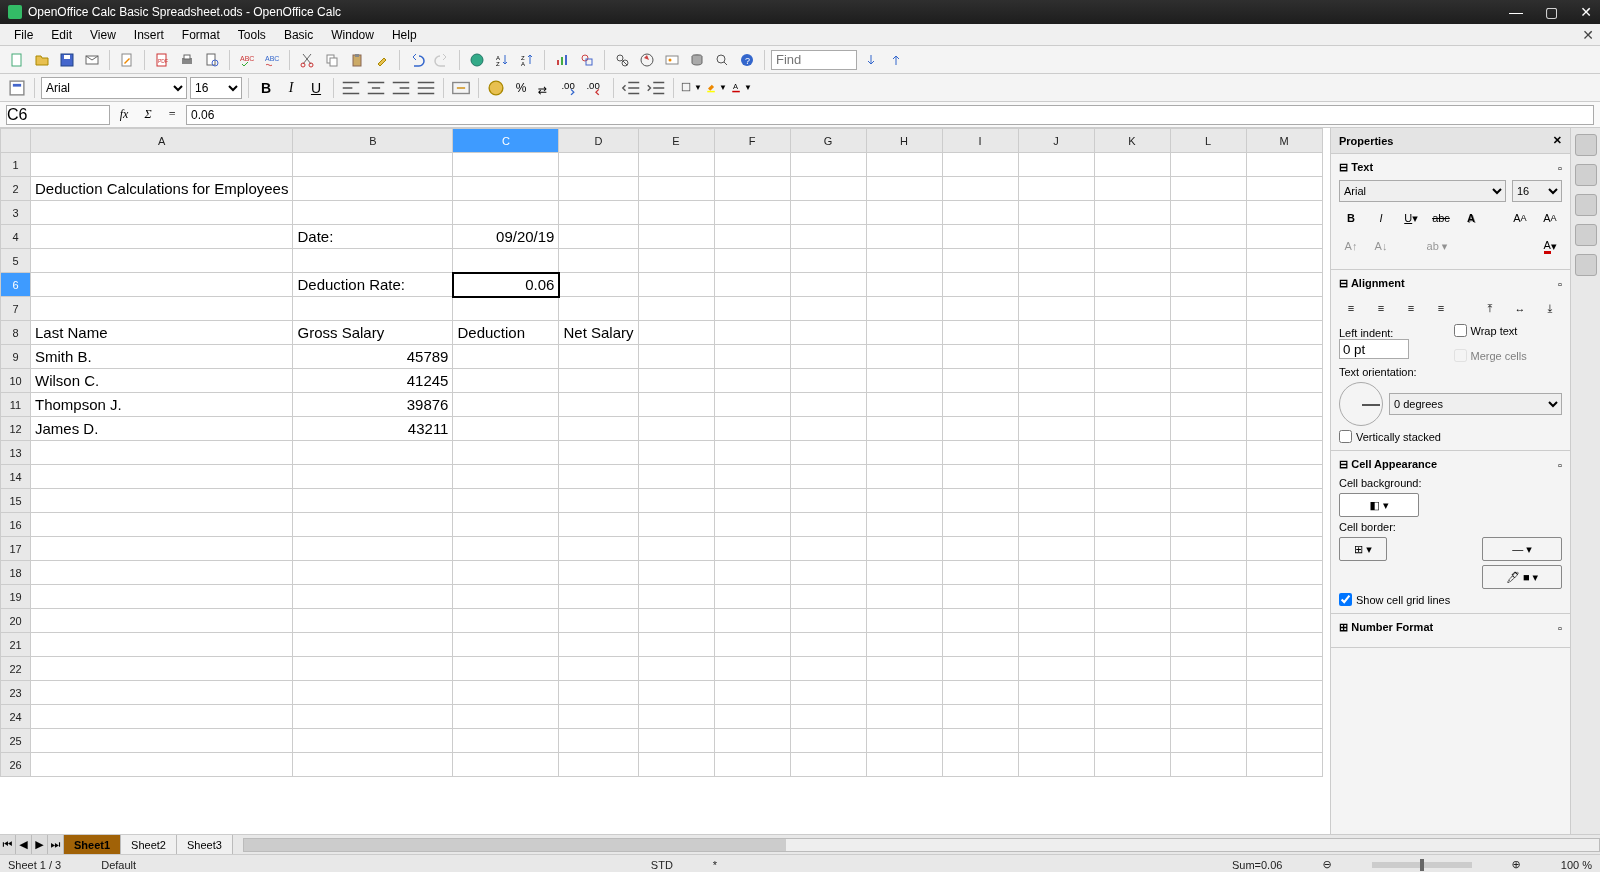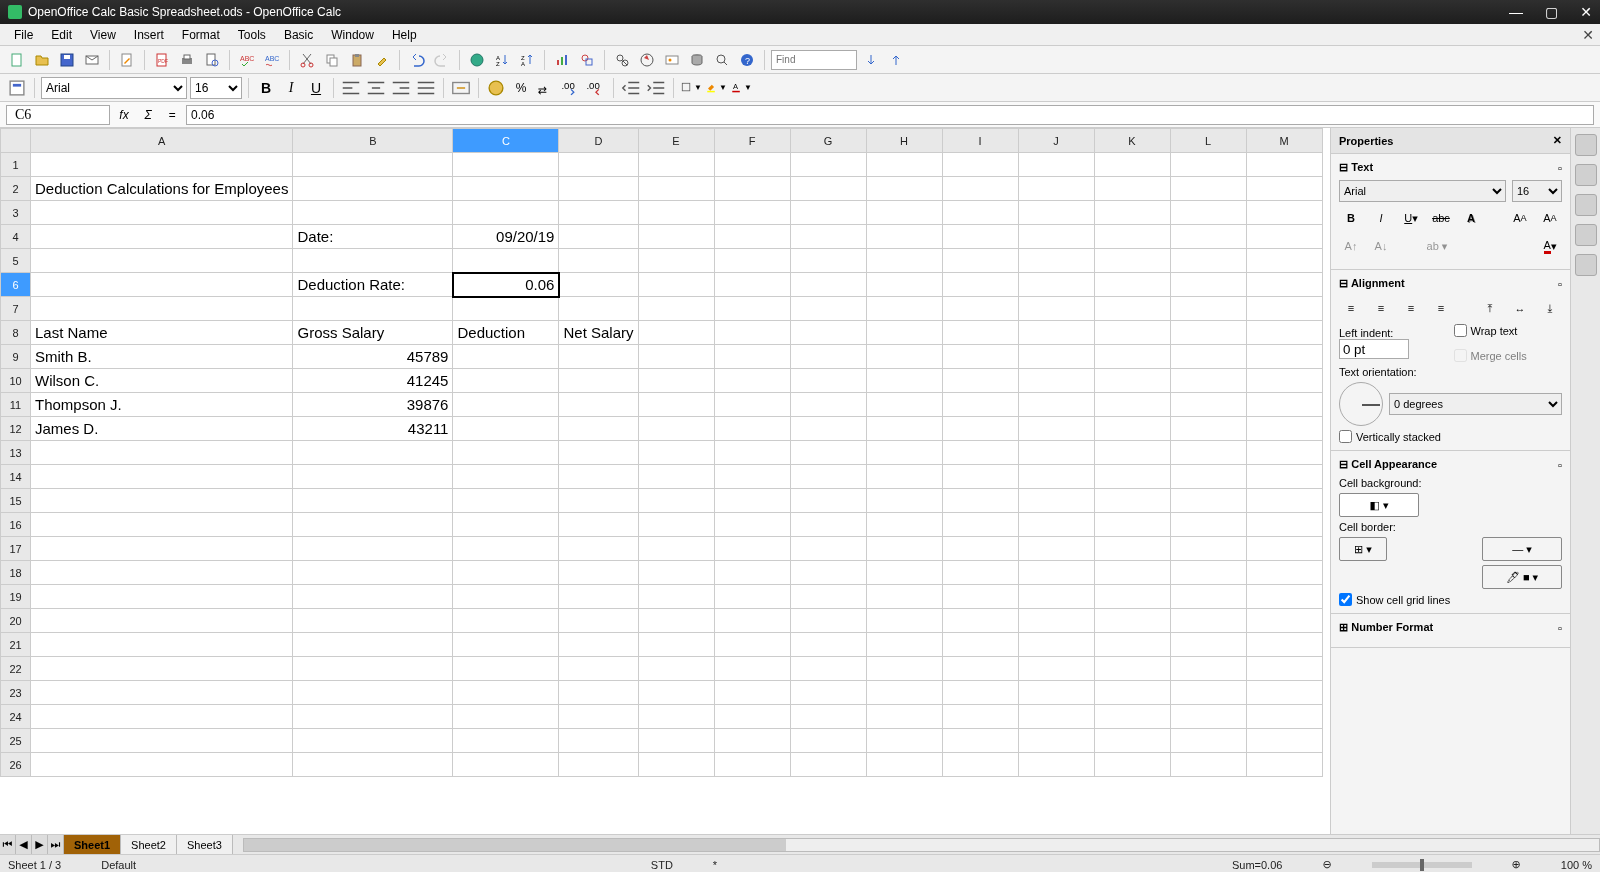--- a/index.html
+++ b/index.html
@@ -11,37 +11,37 @@
 .titlebar .right { display: flex; gap: 22px; font-size: 14px; }
 .titlebar .right span { cursor: pointer; }
 
 .menubar { height: 22px; background: #f0f0f0; display: flex; align-items: center; padding: 0 6px; gap: 2px; border-bottom: 1px solid #ccc; position: relative; }
 .menubar .item { padding: 2px 8px; cursor: pointer; }
 .menubar .close { position: absolute; right: 6px; font-size: 14px; cursor: pointer; color: #444; }
 
 .toolbar { height: 28px; background: #f4f4f4; border-bottom: 1px solid #ccc; display: flex; align-items: center; padding: 0 6px; gap: 3px; }
 .toolbar .sep { width: 1px; height: 20px; background: #ccc; margin: 0 3px; }
 .toolbar .btn { width: 22px; height: 22px; display: flex; align-items: center; justify-content: center; cursor: pointer; border-radius: 2px; }
-.toolbar .findbox { width: 86px; height: 20px; border: 1px solid #aaa; font-size: 10px; padding: 0 4px; color: #888; }
+.toolbar .findbox { width: 86px; height: 20px; border: 1px solid #aaa; font-size: 13px; padding: 0 4px; color: #888; }
 .toolbar svg { width: 16px; height: 16px; }
 
 .formatbar { height: 28px; background: #f4f4f4; border-bottom: 1px solid #ccc; display: flex; align-items: center; padding: 0 6px; gap: 3px; }
 .formatbar select { height: 22px; border: 1px solid #aaa; font-size: 12px; background: #fff; }
 .formatbar .fontname { width: 146px; }
 .formatbar .fontsize { width: 52px; }
 .formatbar .btn { width: 22px; height: 22px; display: flex; align-items: center; justify-content: center; cursor: pointer; border-radius: 2px; }
 .formatbar .sep { width: 1px; height: 20px; background: #ccc; margin: 0 3px; }
 .formatbar .bold { font-weight: bold; font-size: 14px; }
 .formatbar .italic { font-style: italic; font-size: 14px; font-family: serif; }
 .formatbar .under { text-decoration: underline; font-size: 14px; }
 .formatbar .colorbtn { position: relative; }
 
 .formulabar { height: 26px; border-bottom: 1px solid #ccc; display: flex; align-items: center; padding: 0 6px; gap: 4px; background: #f9f9f9; }
-.formulabar .cellref { width: 104px; height: 20px; border: 1px solid #aaa; font-size: 14px; padding: 0 8px; font-family: Liberation Serif, serif; }
-.formulabar .fx { width: 20px; text-align: center; cursor: pointer; font-style: italic; }
+.formulabar .cellref { width: 104px; height: 20px; border: 1px solid #aaa; font-size: 16px; padding: 0 0; }
+.formulabar .fx { width: 20px; text-align: center; cursor: pointer; font-style: italic; font-family: Liberation Serif, serif; }
 .formulabar .input { flex: 1; height: 20px; border: 1px solid #aaa; padding: 0 4px; font-size: 12px; }
 
 .main { display: flex; height: calc(100vh - 22px - 22px - 28px - 28px - 26px - 20px - 20px); }
 
 .gridwrap { flex: 1; display: flex; flex-direction: column; overflow: hidden; position: relative; }
 .grid { flex: 1; overflow: auto; position: relative; }
 table.sheet { border-collapse: collapse; table-layout: fixed; }
 table.sheet th, table.sheet td { border: 1px solid #ccc; font-size: 15px; height: 24px; padding: 0 4px; white-space: nowrap; overflow: visible; }
 table.sheet th { background: #e8e8e8; font-weight: normal; font-size: 11px; color: #222; }
 table.sheet th.rowh { width: 30px; text-align: center; }

